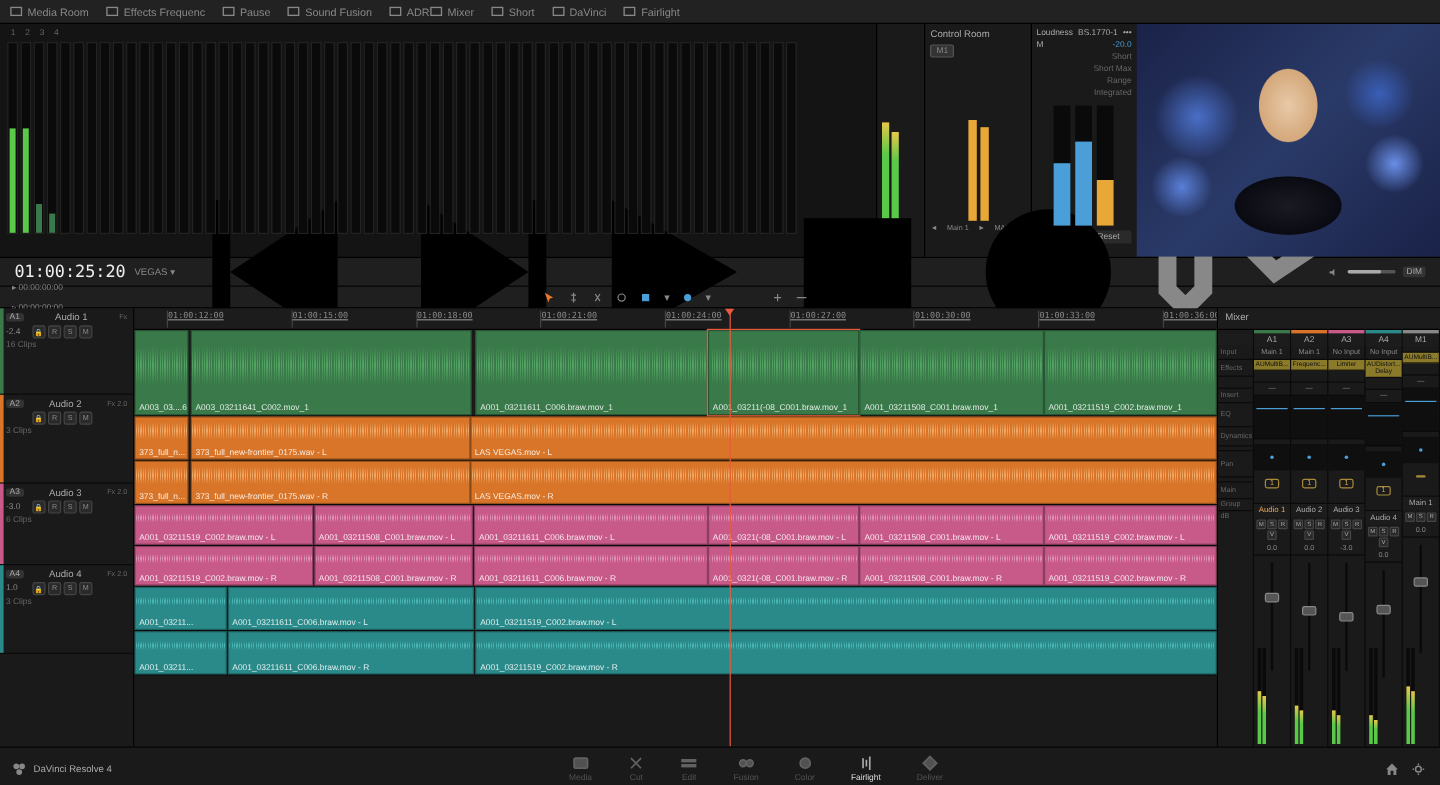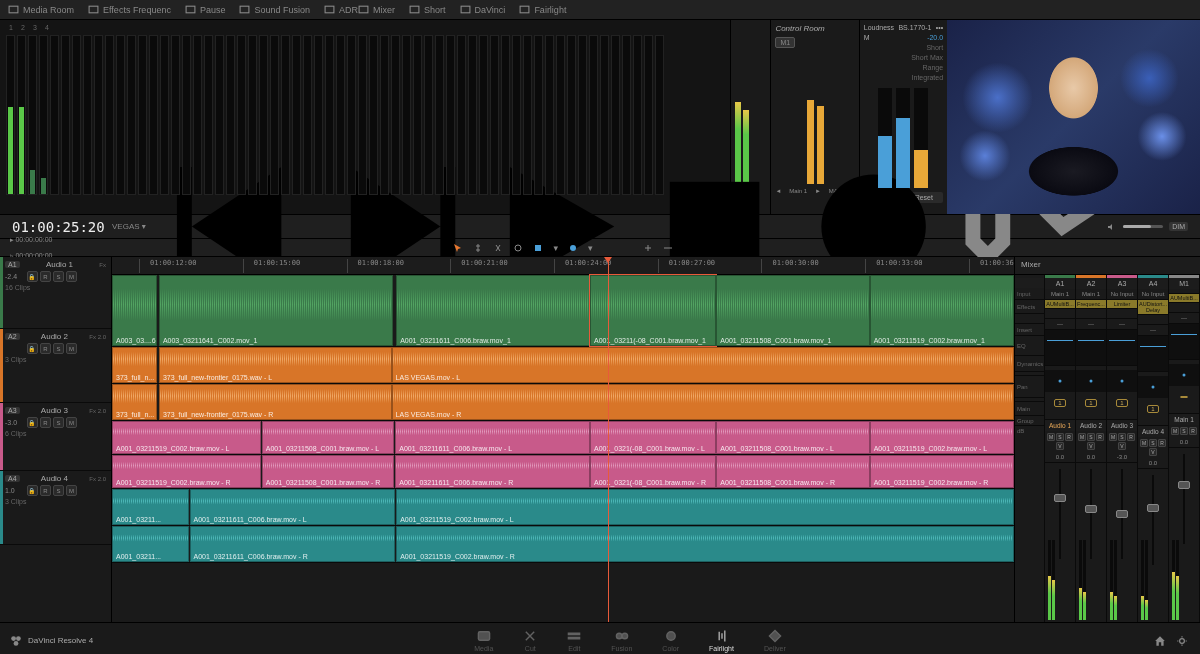--- a/index.html
+++ b/index.html
@@ -12,21 +12,21 @@
 .edited { color:#666; font-size:9px; margin-left:8px; }
 
 .monitor-row { height:195px; display:flex; background:#141414; border-bottom:1px solid #000; }
 .meter-bank { flex:1; position:relative; padding:4px 6px; }
 .meter-bank .labels { display:flex; gap:2px; font-size:7px; color:#666; }
 .meter-bank .labels span { width:10px; text-align:center; }
 .meters-grid { display:flex; gap:2px; height:160px; margin-top:4px; }
 .meter-col { width:9px; background:linear-gradient(#0a0a0a 0%,#0a0a0a 100%); position:relative; border:1px solid #222; }
 .meter-fill { position:absolute; bottom:0; left:1px; right:1px; }
 .control-room { width:100px; background:#1a1a1a; border-left:1px solid #000; padding:4px; font-size:7px; color:#888; }
-.cr-hdr { font-size:8px; color:#aaa; margin-bottom:4px;font-style:italic; }
+.cr-hdr { font-size:8px; color:#aaa; margin-bottom:4px; }
 .cr-badge { display:inline-block; background:#333; border:1px solid #555; padding:1px 4px; border-radius:2px; font-size:7px; }
 .loudness { width:100px; background:#1a1a1a; border-left:1px solid #000; padding:4px; font-size:7px; display:flex; flex-direction:column; }
 .ld-row { display:flex; justify-content:space-between; margin-bottom:3px; }
 .ld-bars { display:flex; gap:4px; height:100px; margin:4px 0; justify-content:center; }
 .ld-bar { width:14px; position:relative; background:#0a0a0a; }
 .ld-bar .fill { position:absolute; bottom:0; left:0; right:0; }
 .ld-btns { display:flex; gap:2px; }
 .ld-btn { flex:1; background:#2a2a2a; text-align:center; padding:2px; border-radius:2px; font-size:7px; cursor:pointer; }
 .preview { width:290px; background:#000; position:relative; overflow:hidden; }
 .preview-img { width:100%; height:100%; background:radial-gradient(ellipse 80px 100px at 50% 35%,#e8c9a8 0%,#d4a87a 30%,transparent 31%),radial-gradient(ellipse 110px 60px at 50% 78%,#1a1a22 0%,#0a0a12 40%,transparent 41%),radial-gradient(circle at 20% 40%,#4a6fc8 0%,transparent 15%),radial-gradient(circle at 80% 30%,#3a5fb8 0%,transparent 12%),radial-gradient(circle at 15% 70%,#5a7fd8 0%,transparent 10%),radial-gradient(circle at 85% 60%,#6a8fe8 0%,transparent 10%),linear-gradient(135deg,#1a2248 0%,#2a3a68 50%,#1a2248 100%); }
@@ -52,21 +52,21 @@
 .th-label { display:flex; justify-content:space-between; align-items:center; font-size:8px; }
 .th-label .tag { background:#333; padding:0 3px; border-radius:2px; font-size:7px; }
 .th-ctrls { display:flex; gap:2px; margin-top:2px; align-items:center; }
 .th-ctrls .db { font-size:7px; color:#888; width:20px; }
 .th-ctrls .tbtn { width:11px; height:11px; background:#2a2a2a; border:1px solid #444; border-radius:2px; font-size:6px; display:flex; align-items:center; justify-content:center; cursor:pointer; color:#888; }
 .th-info { font-size:7px; color:#666; margin-top:2px; }
 .th-meter { position:absolute; left:0; top:0; bottom:0; width:3px; }
 
 .timeline { flex:1; background:#1a1a1a; overflow:hidden; position:relative; }
 .ruler { height:18px; background:#1c1c1c; border-bottom:1px solid #000; position:relative; display:flex; }
-.ruler .tick { position:absolute; top:2px; font-size:7px; color:#888; font-family:monospace; border-left:1px solid #444; padding-left:10px; height:14px; }
+.ruler .tick { position:absolute; top:2px; font-size:7px; color:#888; font-family:monospace; border-left:1px solid #444; padding-left:0; height:14px;text-decoration:underline; }
 .playhead { position:absolute; top:0; bottom:0; width:1px; background:#e85a3a; z-index:10; }
 .playhead::before { content:''; position:absolute; top:0; left:-4px; width:0; height:0; border-left:4px solid transparent; border-right:4px solid transparent; border-top:6px solid #e85a3a; }
 .track-lane { border-bottom:1px solid #0a0a0a; position:relative; }
 .clip { position:absolute; top:0; bottom:0; border:1px solid rgba(0,0,0,0.3); overflow:hidden; }
 .clip .wave { position:absolute; top:2px; bottom:14px; left:0; right:0; opacity:0.8; }
 .clip .name { position:absolute; bottom:1px; left:3px; font-size:7px; color:rgba(255,255,255,0.85); white-space:nowrap; }
 .clip.sel { outline:1px solid #e85a3a; }
 .t-green .clip { background:#3a7a4a; }
 .t-green .wave { background:repeating-linear-gradient(90deg,#5ab06a 0,#5ab06a 1px,transparent 1px,transparent 2px); -webkit-mask:linear-gradient(transparent 20%,#000 50%,transparent 80%); }
 .t-orange .clip { background:#d87528; }

